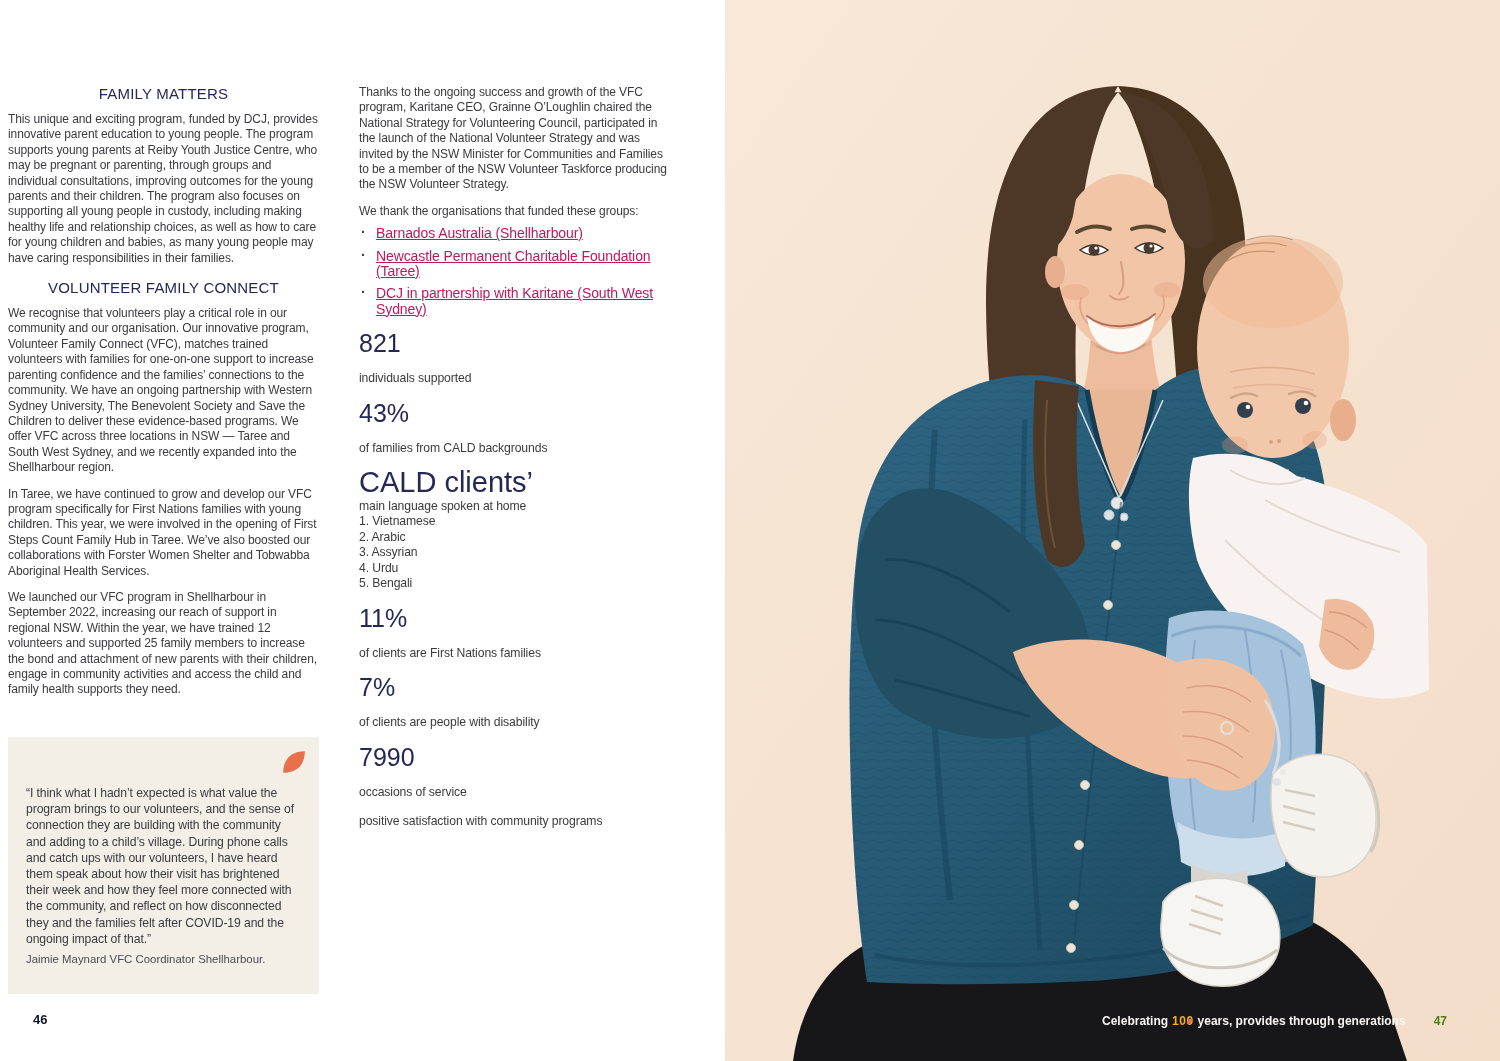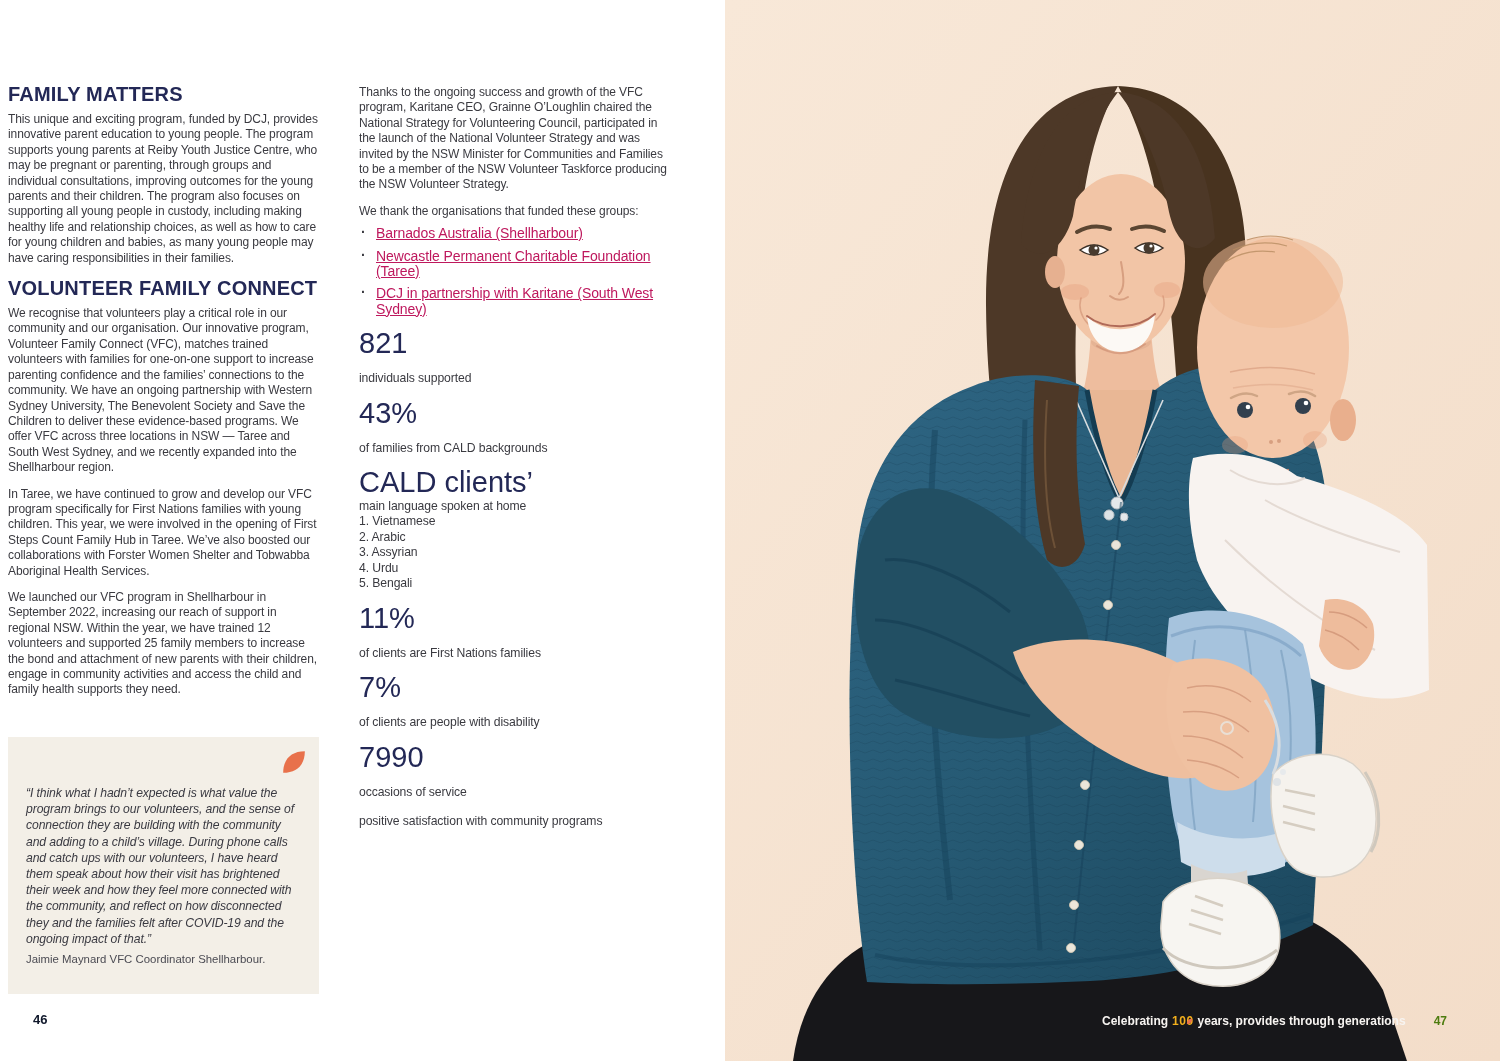--- a/index.html
+++ b/index.html
@@ -2,40 +2,40 @@
 <html><head>
 <meta charset="utf-8">
 <style>
   html,body{margin:0;padding:0;background:#ffffff;}
   .page{position:relative;width:1500px;height:1061px;background:#ffffff;overflow:hidden;
         font-family:"Liberation Sans", sans-serif;}
   
   .left-page{position:absolute;left:0;top:0;width:725px;height:1061px;background:#ffffff;}
   .col1{position:absolute;left:8px;top:85px;width:311px;}
   .col2{position:absolute;left:359px;top:85px;width:316px;}
-  .section-heading{margin:0 0 9px 0;font-size:20px;line-height:18px;font-weight:700;
-        color:#232856;letter-spacing:.2px;}
+  .section-heading{margin:0 0 9px 0;font-size:15px;line-height:18px;font-weight:400;
+        color:#232856;letter-spacing:.2px;text-align:center;}
   .section-heading.second{margin-top:13px;}
   .body-p{margin:0 0 11px 0;font-size:12px;line-height:15.4px;letter-spacing:-0.1px;color:#3a3a40;}
   .funders-list{list-style:none;margin:2px 0 0 0;padding:0;}
   .funders-list li{position:relative;padding-left:17px;margin-bottom:7px;
         font-size:14px;line-height:15.4px;letter-spacing:-0.1px;color:#be185d;text-decoration:underline;}
   .funders-list li::before{content:"·";position:absolute;left:2px;top:-1px;font-weight:700;color:#3a3a40;}
   .stat{margin-top:12px;}
-  .stat-value{font-size:29px;line-height:28px;font-weight:500;color:#232856;}
+  .stat-value{font-size:25px;line-height:28px;font-weight:500;color:#232856;}
   .stat-label{margin-top:14px;font-size:12.2px;line-height:15.4px;letter-spacing:-0.1px;color:#3a3a40;}
   .cald{margin-top:10px;}
   .cald-heading{font-size:29px;line-height:32px;font-weight:500;color:#232856;}
   .cald-sub{font-size:12.2px;line-height:16px;letter-spacing:-0.1px;color:#3a3a40;}
   .cald-lang{font-size:12.2px;line-height:15.6px;letter-spacing:-0.1px;color:#3a3a40;}
   
   .quote-box{position:absolute;left:8px;top:737px;width:311px;height:257px;background:#f3efe7;
         box-sizing:border-box;padding:48px 18px 0 18px;}
   .quote-leaf{position:absolute;top:9px;right:12px;width:26px;height:32px;}
-  .quote-text{margin:0;font-size:12.2px;line-height:16.2px;font-style:italic;color:#3a3a42;letter-spacing:-0.1px;}
+  .quote-text{margin:0;font-size:12.2px;line-height:16.2px;color:#3a3a42;letter-spacing:-0.1px;}
   .quote-attr{margin:5px 0 0 0;font-size:11.4px;line-height:14px;color:#4a4a52;}
   .page-num-left{position:absolute;left:33px;top:1012px;font-size:13px;font-weight:600;color:#0f172a;}
   
   .photo{position:absolute;left:725px;top:0;width:775px;height:1061px;overflow:hidden;}
   .photo-footer{position:absolute;right:53px;top:1014px;display:flex;align-items:flex-end;
         font-size:12px;font-weight:600;color:#f7f4f1;white-space:nowrap;}
   .photo-footer .seg{margin-right:4px;}
   .hundred-wrap{position:relative;display:inline-block;margin-right:4px;}
   .hundred-text{color:#f3b01d;font-weight:700;letter-spacing:.5px;}
   .hundred-leaf{position:absolute;right:0px;top:3px;width:9px;height:9px;pointer-events:none;}

